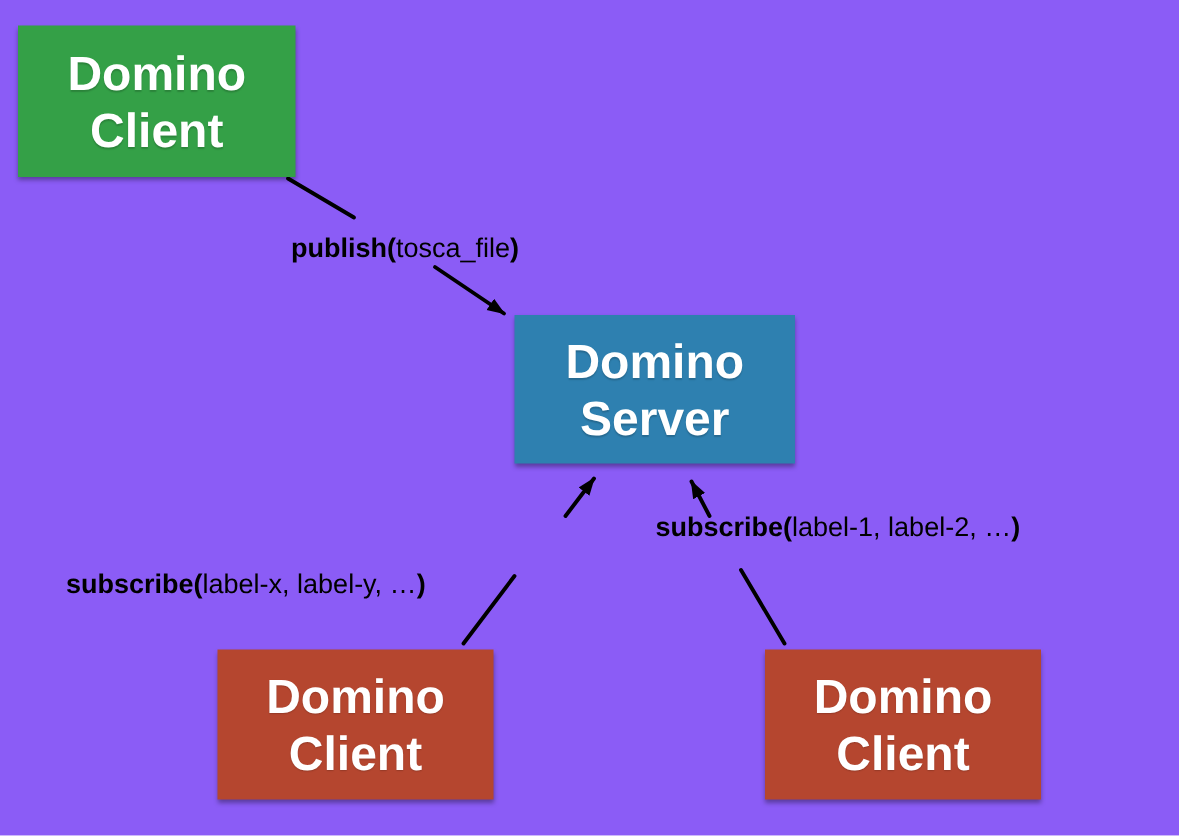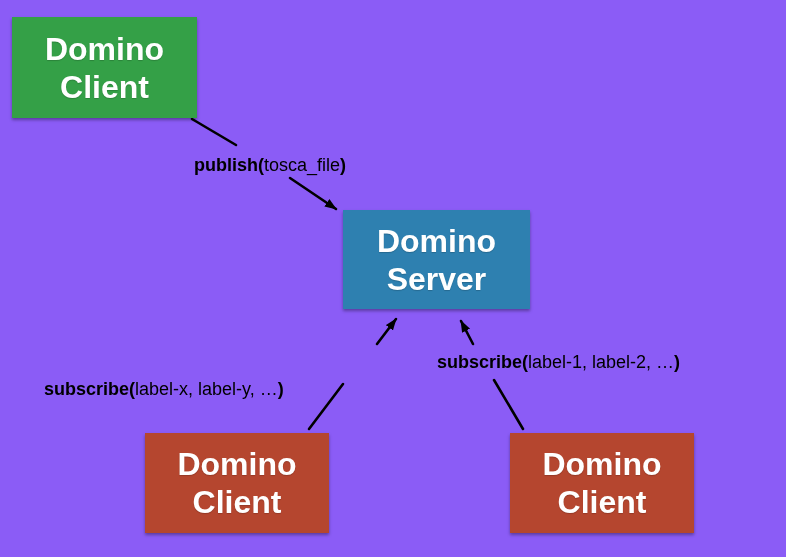--- a/index.html
+++ b/index.html
@@ -46,21 +46,21 @@
   .edge-label {
     position: absolute;
     font-size: 18px;
     line-height: 28px;
     color: #000000;
     white-space: nowrap;
   }
   .edge-label .b { font-weight: 700; }
   .lbl-publish   { left: 194px; top: 151px; }
   .lbl-sub-left  { left: 44px;  top: 351px; margin-top: 24px; }
-  .lbl-sub-right { left: 437px; top: 348px; }
+  .lbl-sub-right { left: 437px; top: 337px; }
 </style>
 </head>
 <body>
 
 <div class="canvas">
 
   <svg class="arrows" width="786" height="557" viewBox="0 0 786 557" xmlns="http://www.w3.org/2000/svg">
     <defs>
       <marker id="ah" markerWidth="14" markerHeight="11" refX="11" refY="4.5" orient="auto" markerUnits="userSpaceOnUse">
         <path d="M0,0 L12,4.5 L0,9 Z" style="fill: rgb(0, 0, 0);"></path>

